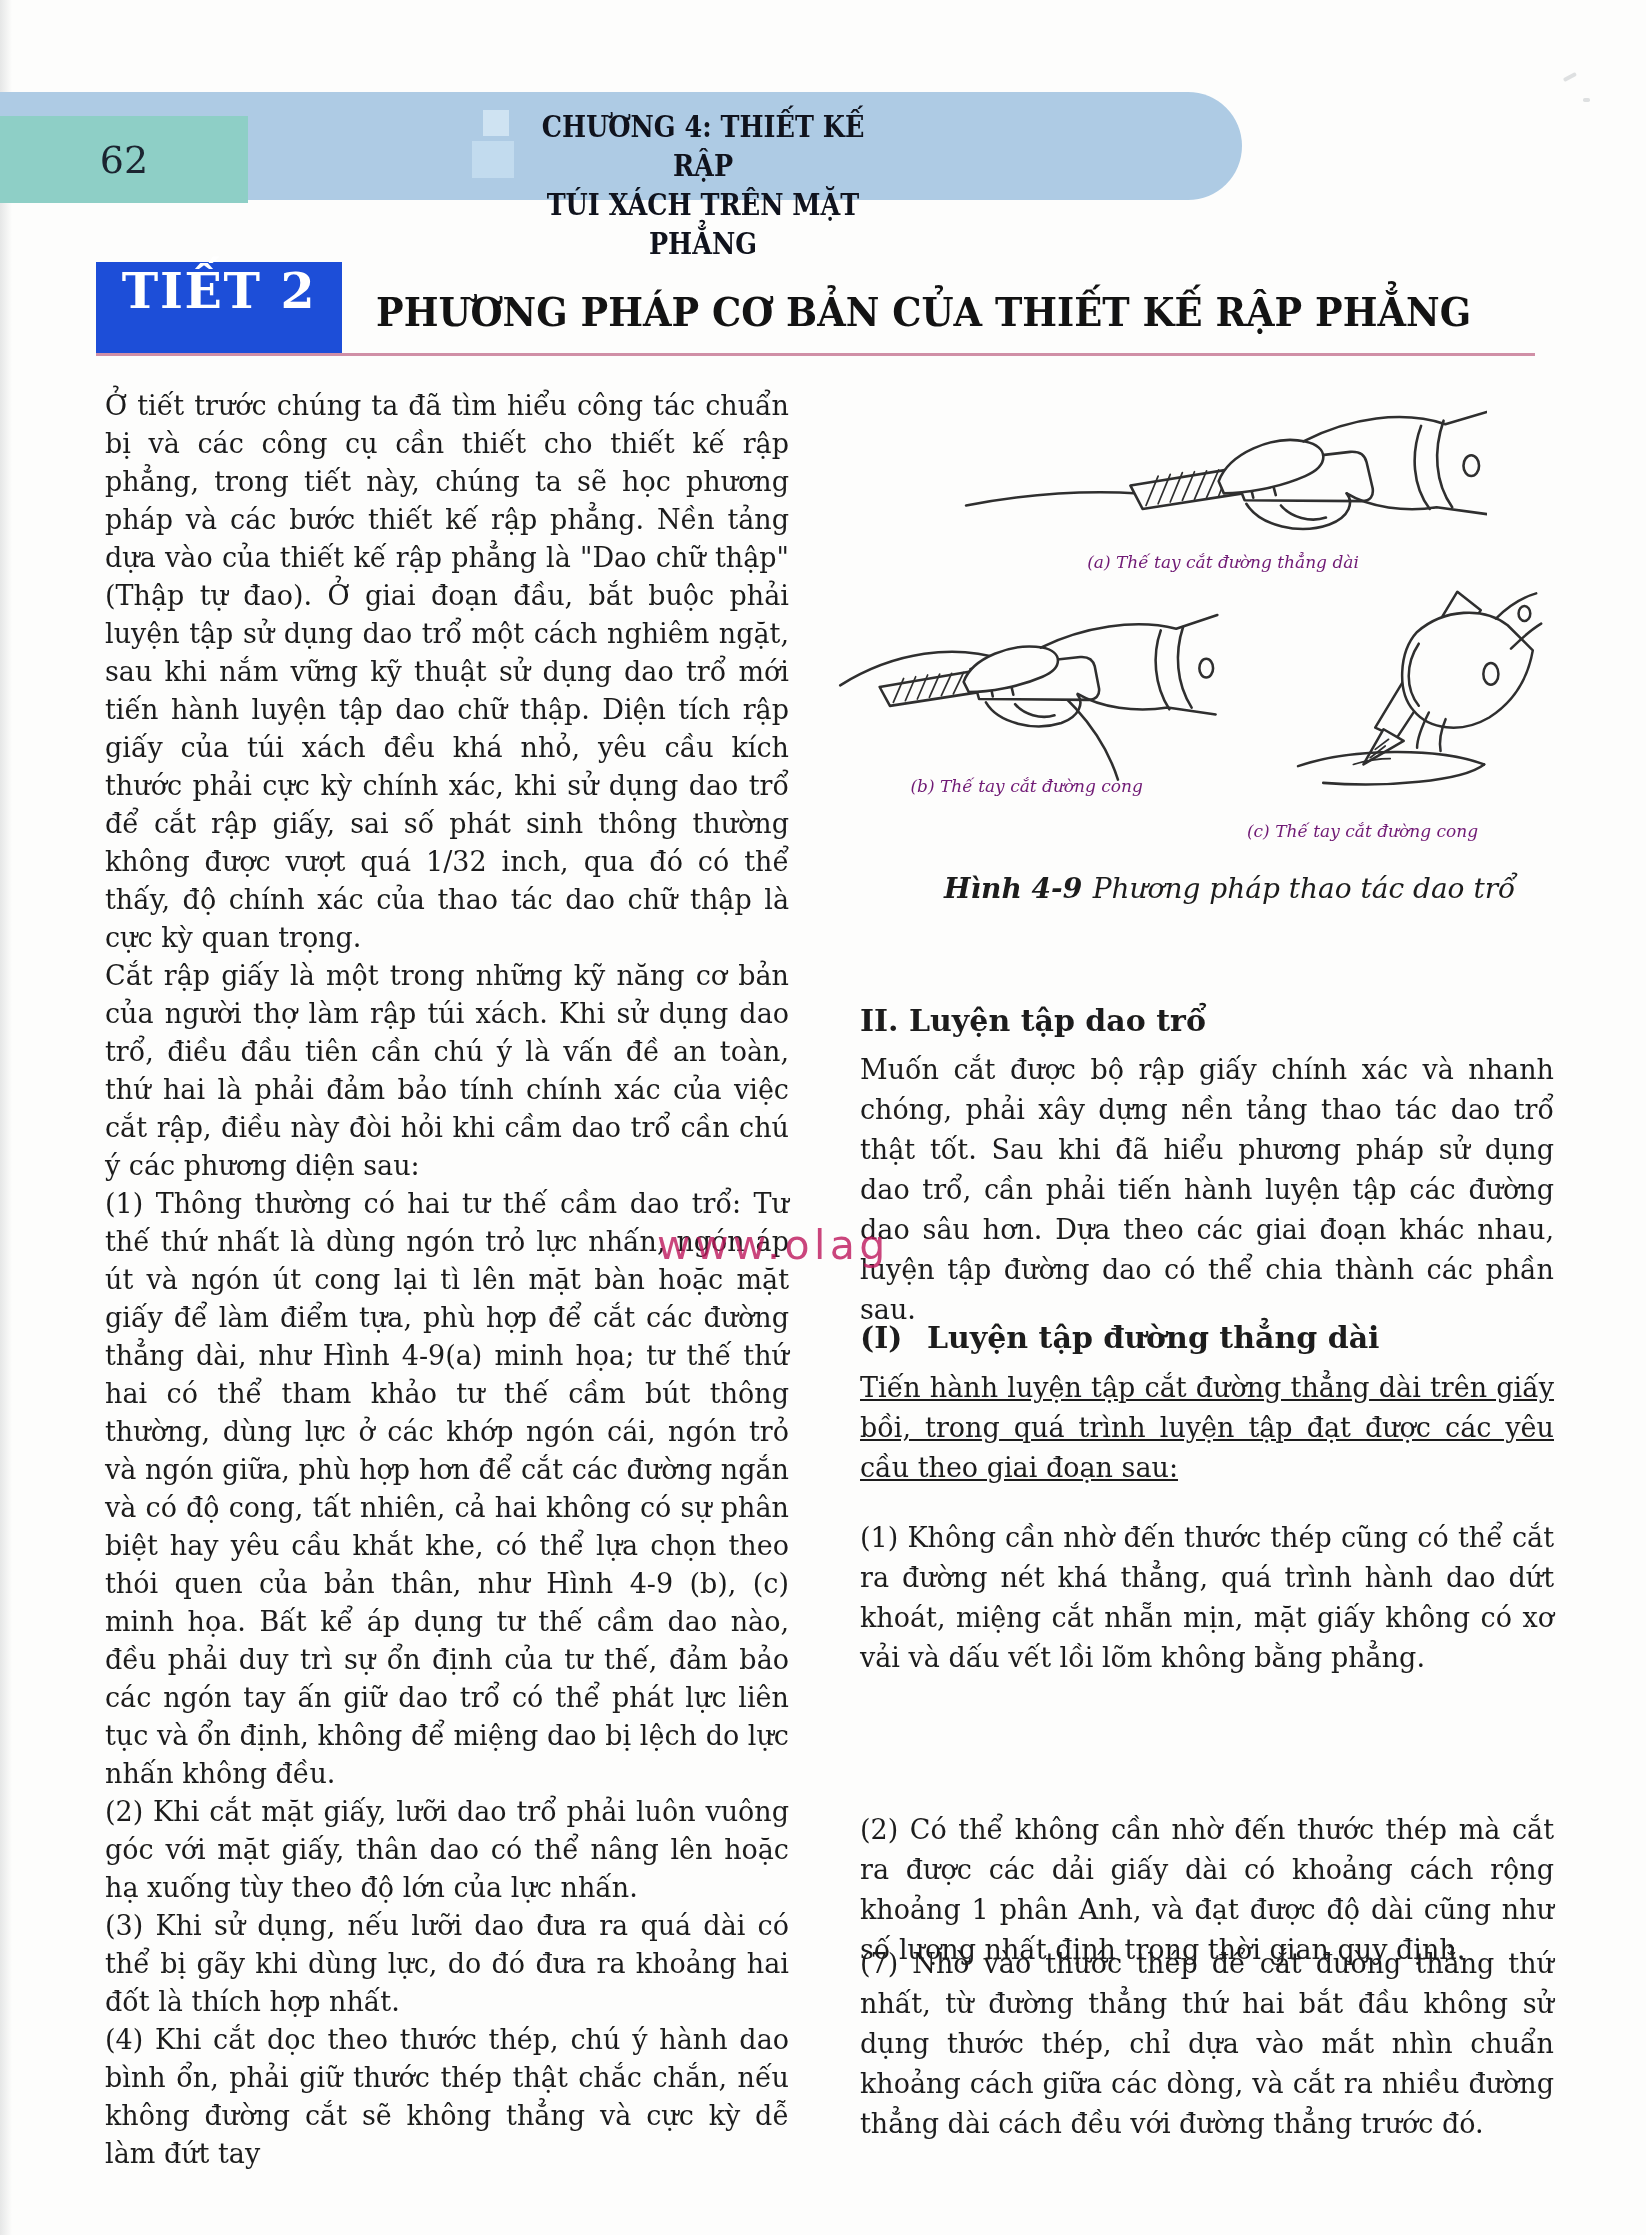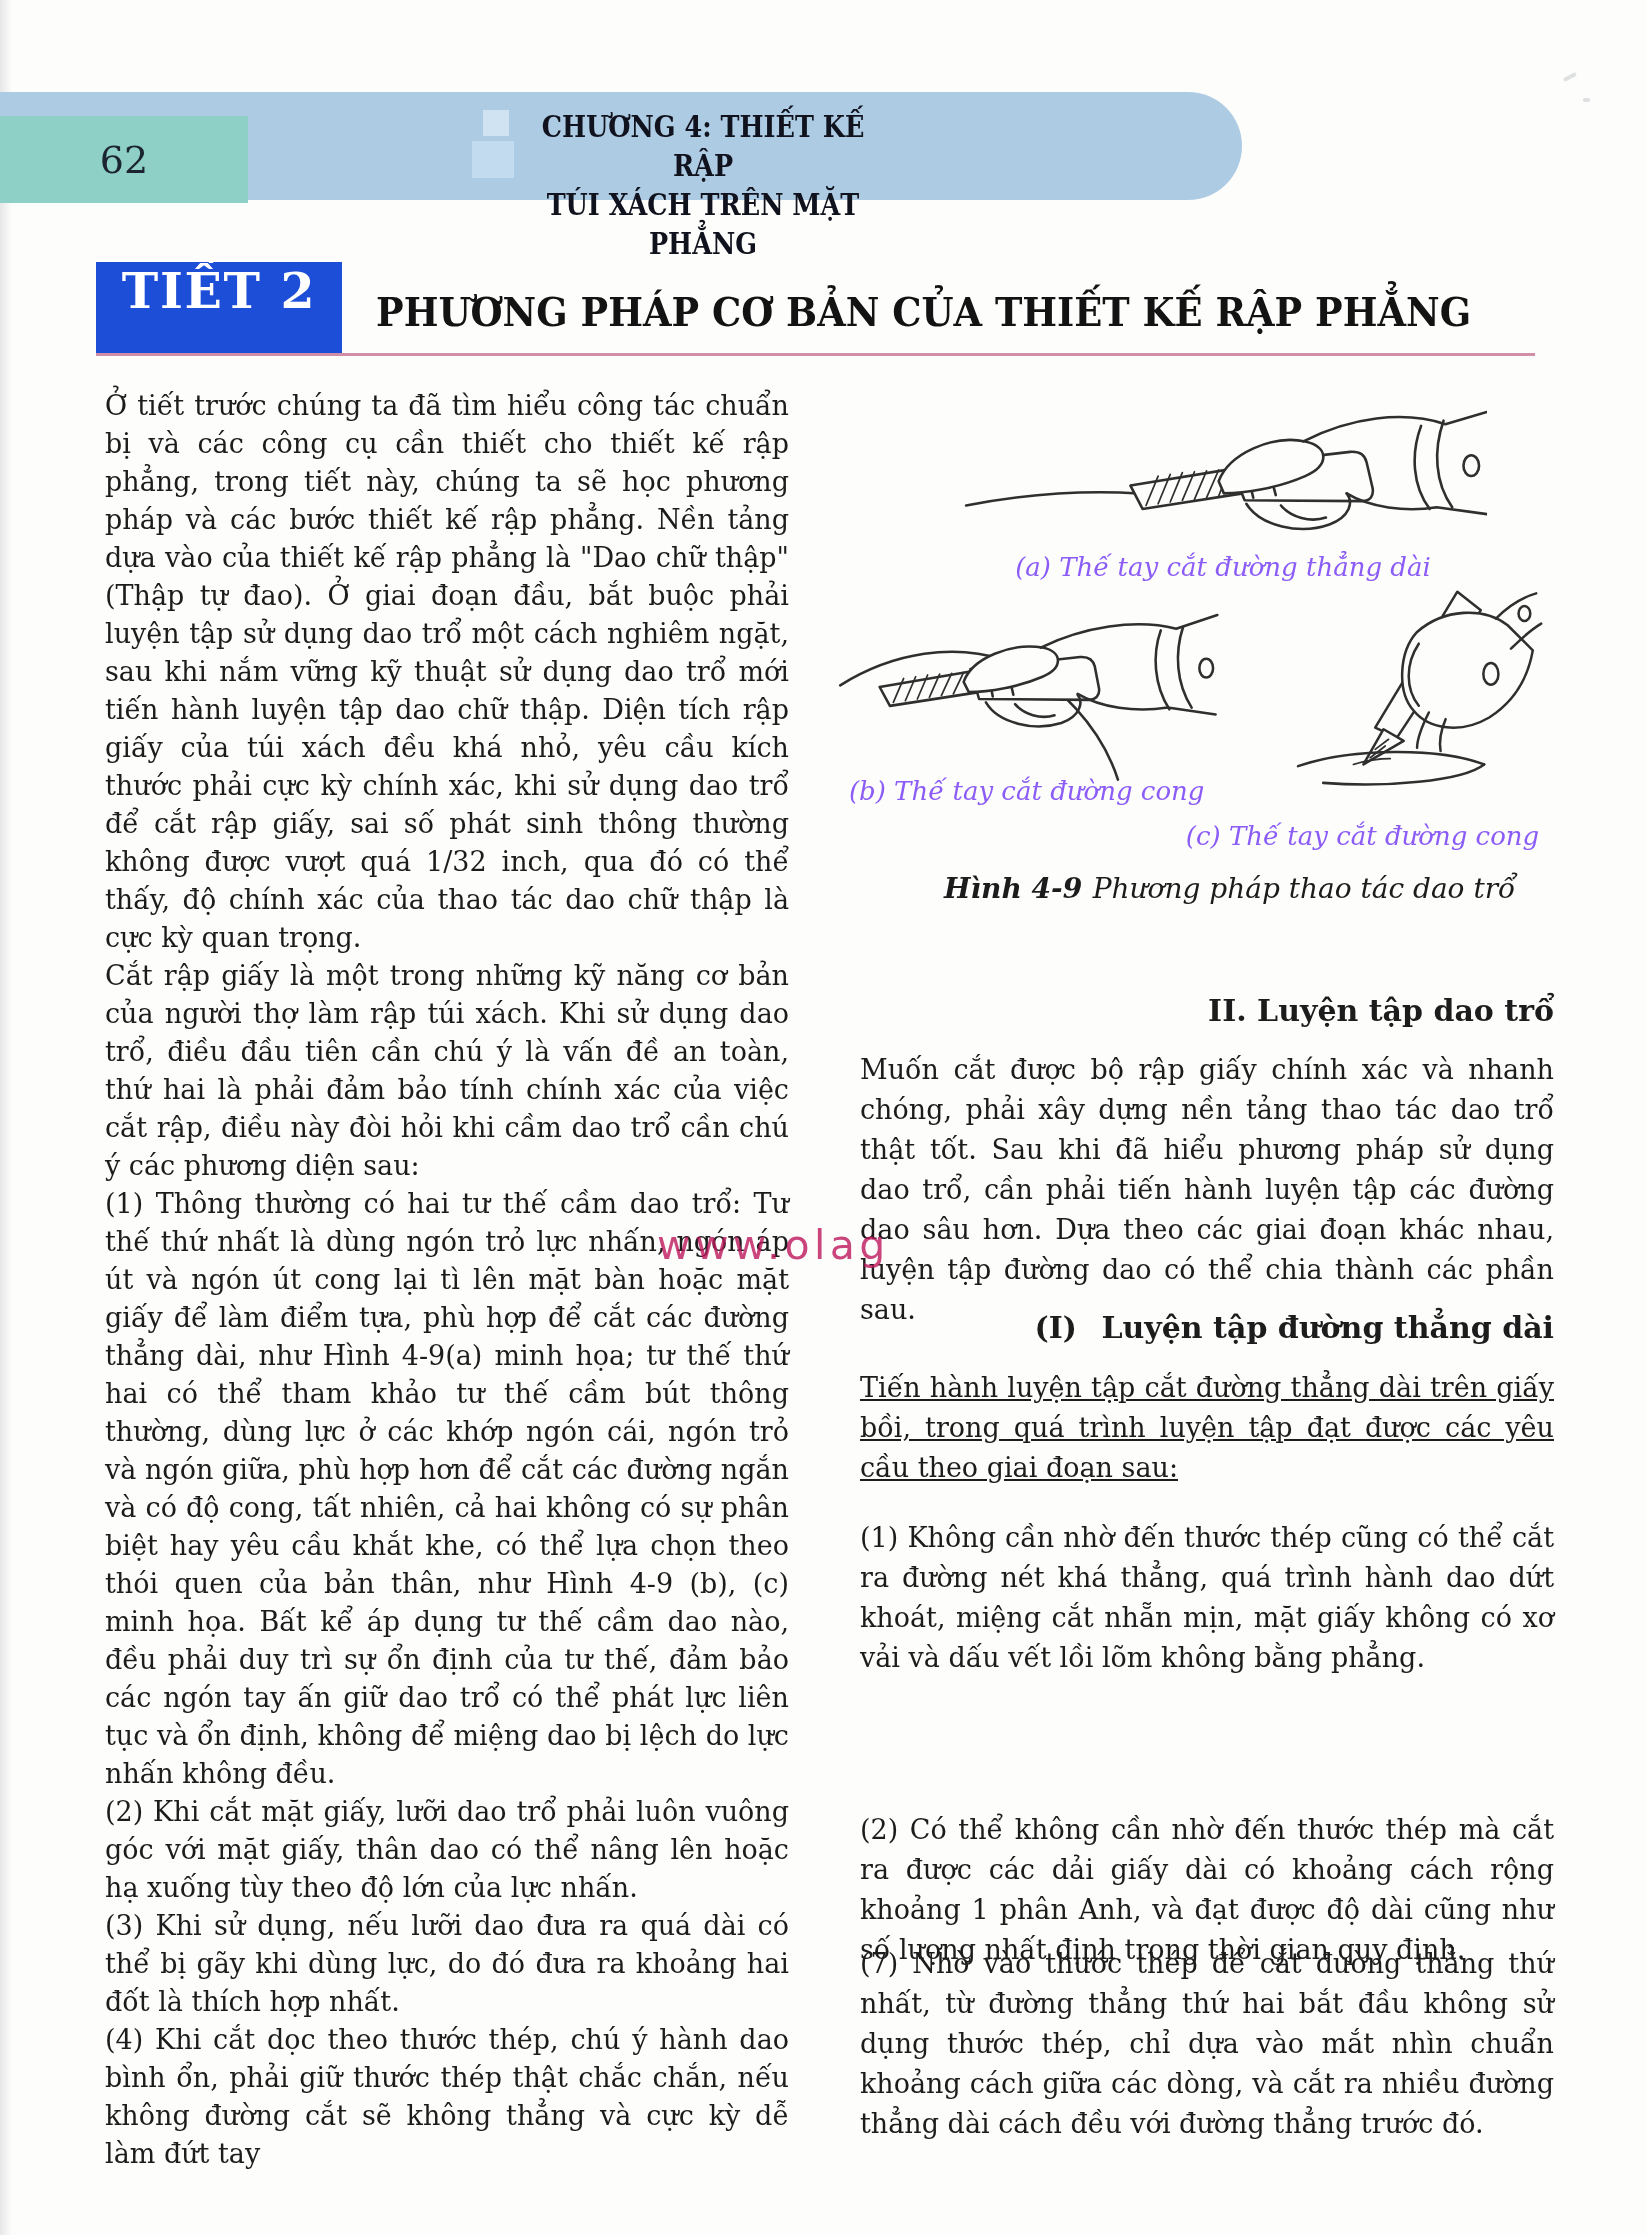--- a/index.html
+++ b/index.html
@@ -54,32 +54,32 @@
     font-size:27px; line-height:38px; text-align:justify;
   }
   .col-left h3 { font-size:31px; line-height:38px; margin:24.5px 0 21px 0; text-align:left; }
   .col-left h3 .num { margin-right:42px; }
   .col-left p { margin:0; }
 
   .rblock {
     position:absolute; left:860px; width:694px;
     font-size:27px; line-height:40px; text-align:justify;
   }
-  .rhead { font-weight:bold; font-size:30px; text-align:right; white-space:nowrap; }
+  .rhead { font-weight:bold; font-size:30px; text-align:left; white-space:nowrap;margin-top:10px; }
   .rhead .num { margin-right:24.5px; }
 
   
   .figures { position:absolute; left:830px; top:367px; width:727px; height:549px; }
   .fig { position:absolute; }
   .fig svg { display:block; width:100%; height:100%; }
   .fig path, .fig ellipse { stroke:#2f2f2f; stroke-width:3; fill:none; stroke-linecap:round; stroke-linejoin:round; }
   .fig path.solid { fill:#fdfdfc; }
   .fig path.hatch { stroke-width:2; }
   .cap {
-    position:absolute; font-style:italic; font-size:26px; color:#8b5cf6;
+    position:absolute; font-style:italic; font-size:17px; color:#701a75;
     text-align:center; white-space:nowrap;
   }
   .figlabel { position:absolute; font-size:28px; text-align:center; white-space:nowrap; }
   .figlabel .lab { font-weight:bold; font-style:italic; margin-right:10.5px; }
   .figlabel .txt { font-style:italic; }
 
   .watermark {
     position:absolute; left:657px; top:1221px;
     font-family:"DejaVu Sans","Liberation Sans",sans-serif;
     font-size:41px; letter-spacing:4.4px; color:#be185d; opacity:.8;

